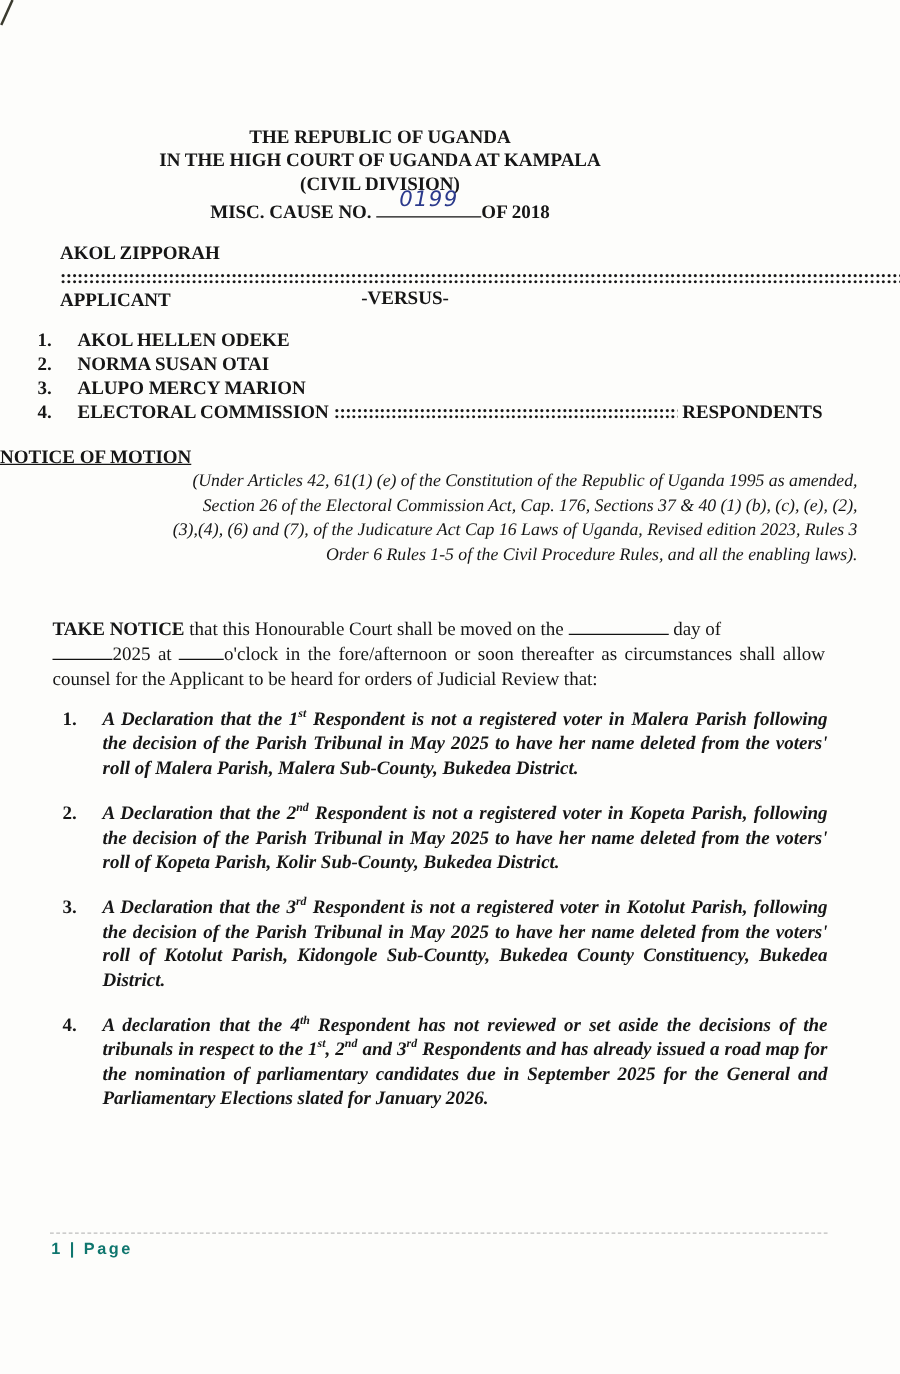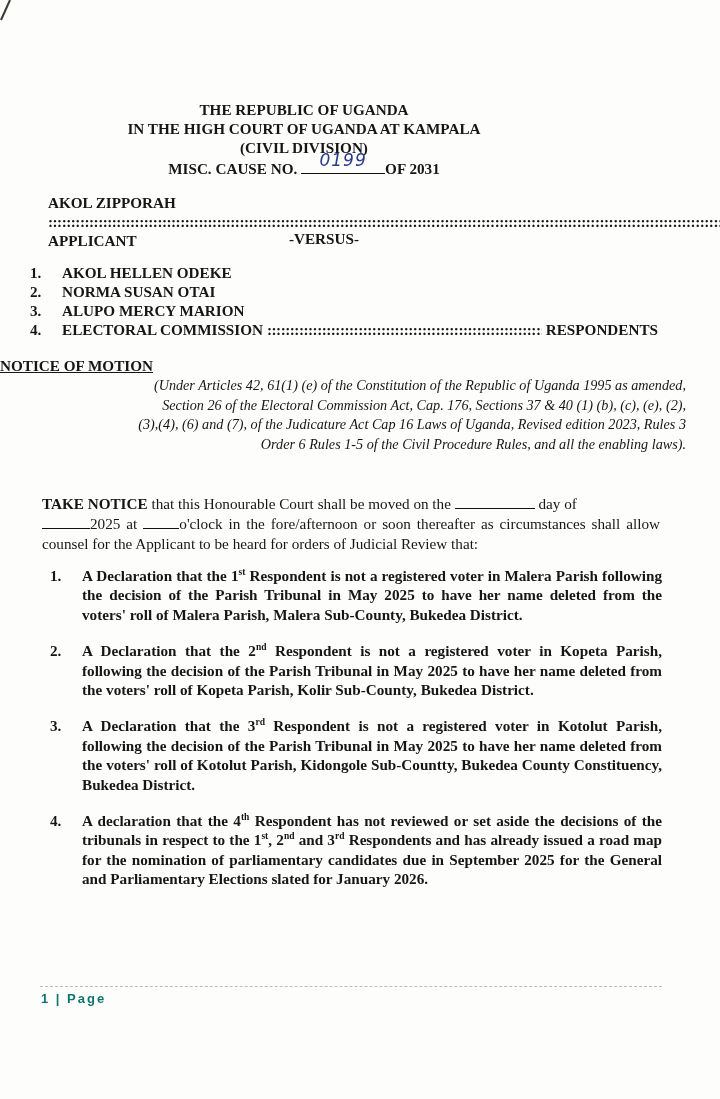--- a/index.html
+++ b/index.html
@@ -81,21 +81,21 @@
     .blank { display: inline-block; border-bottom: 1.2px solid #111; height: 13px; vertical-align: baseline; }
 
     .orders {
       position: absolute; left: 42px; width: 620px; top: 566px;
       font-size: 15.2px; line-height: 19.4px; font-weight: bold;
     }
     .order {
       display: flex; margin-bottom: 17px;
     }
     .order-num { width: 40px; flex: none; padding-left: 8px; box-sizing: border-box; }
-    .order-text { flex: 1; text-align: justify; }
+    .order-text { flex: 1; text-align: justify; font-style: italic; }
     .order-text sup { font-size: 9.5px; line-height: 0; }
 
     .footer-rule {
       position: absolute; left: 40px; width: 622px; top: 986px;
       border-top: 1px dashed #bdbdbd;
     }
     .footer-page {
       position: absolute; left: 41px; top: 991px;
       font-family: "Liberation Sans", "DejaVu Sans", sans-serif;
       font-weight: bold; font-size: 13px; letter-spacing: 2px; color: #0f766e;
@@ -109,21 +109,21 @@
       <path d="M10 0 L1 20" stroke="#3a3a2e" stroke-width="2" fill="none"></path>
     </svg>
 </div>
 
 <div class="header-block">
   <div>THE REPUBLIC OF UGANDA</div>
   <div>IN THE HIGH COURT OF UGANDA AT KAMPALA</div>
   <div>(CIVIL DIVISION)</div>
   <div>
     <span>MISC. CAUSE NO.</span>
-    <span class="cause-number"><span>0199</span></span><span>OF 2031</span>
+    <span class="cause-number"><span>0199</span></span><span>OF 2018</span>
   </div>
 </div>
 
 <div class="party-row" style="top:193px;">
   <span>AKOL ZIPPORAH</span>
   <span class="dots">::::::::::::::::::::::::::::::::::::::::::::::::::::::::::::::::::::::::::::::::::::::::::::::::::::::::::::::::::::::::::::::::::::::::::::::::::::::::</span>
   <span>APPLICANT</span>
 </div>
 
 <div class="versus">-VERSUS-</div>

